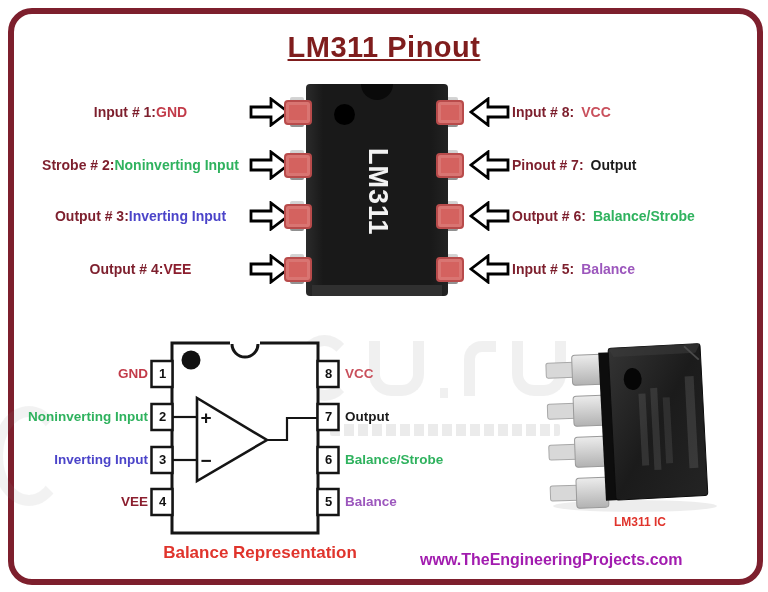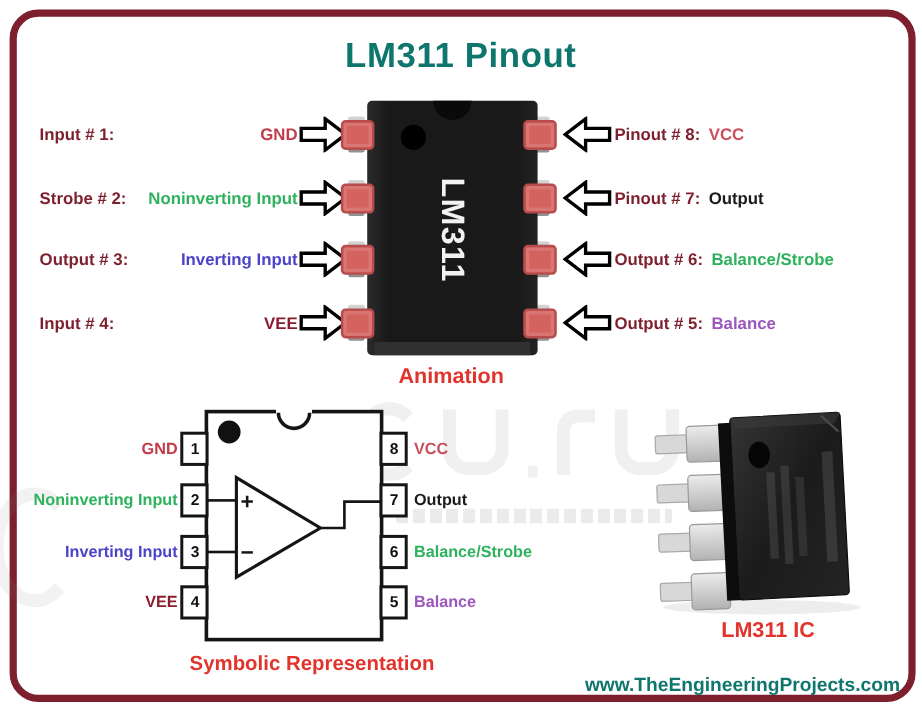--- a/index.html
+++ b/index.html
@@ -4,23 +4,23 @@
 <style>
   html,body{margin:0;padding:0;background:#fff;}
   #stage{position:relative;width:768px;height:592px;background:#ffffff;overflow:hidden;
          font-family:"Liberation Sans",sans-serif;}
   .abs{position:absolute;}
   
   #frame{left:8px;top:8px;width:755px;height:577px;border:6px solid #7d1f2d;
          border-radius:24px;box-sizing:border-box;}
   
   #title{left:0;top:31px;width:768px;text-align:center;font-size:29px;font-weight:bold;
-         color:#0f766e;letter-spacing:.5px;}
-  
-  .row-l{display:flex;justify-content:space-between;left:33px;width:215px;height:22px;
+         color:#7f1d1d;letter-spacing:.5px;text-decoration:underline;}
+  
+  .row-l{display:flex;justify-content:center;left:33px;width:215px;height:22px;
          line-height:22px;font-weight:bold;font-size:14px;}
   .row-r{display:flex;gap:7px;left:512px;height:22px;line-height:22px;font-weight:bold;font-size:14px;}
   .inlabel{color:#7d1f2d;white-space:nowrap;}
   .signal{white-space:nowrap;}
   
   .arr{width:41px;height:30px;}
   
   #chip-body{left:306px;top:84px;width:142px;height:212px;border-radius:4px;
     background:linear-gradient(90deg,#2b2b2b 0,#191919 12%,#191919 88%,#232323 100%);}
   #chip-bottom-bevel{left:312px;top:285px;width:130px;height:11px;background:#303030;}
@@ -31,30 +31,30 @@
     justify-content:center;writing-mode:vertical-rl;color:#f2f2f2;font-weight:bold;
     font-size:27px;letter-spacing:1px;}
   .stub{width:14px;height:30px;border-radius:2px;
     background:linear-gradient(180deg,#d6d6d6 0,#a8a8a8 70%,#8f8f8f 100%);}
   .pad{width:28px;height:25px;border:2px solid #b84b4b;border-radius:4px;box-sizing:border-box;
     background:#d4625f;box-shadow:inset 0 0 0 3px rgba(255,255,255,.12);}
   
   .caption{font-weight:bold;color:#e0342c;text-align:center;}
   #cap-animation{left:276px;top:303px;width:200px;font-size:18px;}
   #cap-symbolic{left:120px;top:543px;width:280px;font-size:17px;}
-  #cap-photo{left:555px;top:515px;width:170px;font-size:18px;}
+  #cap-photo{left:555px;top:515px;width:170px;font-size:12px;}
   
   .pin-num{width:21px;text-align:center;font-weight:bold;font-size:13px;color:#111;
     height:16px;line-height:16px;}
   .sym-label{height:20px;line-height:20px;font-weight:bold;font-size:13.5px;white-space:nowrap;}
   .sym-label.left{left:18px;width:130px;text-align:right;}
   .sym-label.right{left:345px;width:170px;text-align:left;}
   
-  #website{left:420px;top:551px;width:330px;text-align:right;font-weight:bold;
-    font-size:16px;color:#0f766e;margin-top:12px;}
+  #website{left:420px;top:551px;width:330px;font-weight:bold;
+    font-size:16px;color:#a21caf;}
   
   .wm{opacity:.12;}
   #wm-big{left:296px;top:334px;width:270px;height:68px;display:flex;gap:16px;align-items:center;}
   .wm-c{width:44px;height:44px;border:11px solid #8a8a8a;border-radius:50%;border-right-color:transparent;}
   .wm-u{width:40px;height:44px;border:11px solid #8a8a8a;border-top:none;border-radius:0 0 22px 22px;box-sizing:content-box;}
   .wm-dot{width:10px;height:10px;background:#8a8a8a;align-self:flex-end;margin-bottom:4px;}
   .wm-r{width:26px;height:44px;border-left:11px solid #8a8a8a;border-top:11px solid #8a8a8a;border-radius:18px 0 0 0;}
   #wm-small{left:330px;top:424px;width:230px;height:12px;opacity:.16;border-radius:2px;
     background:repeating-linear-gradient(90deg,#8a8a8a 0 10px,transparent 10px 14px);filter:blur(.5px);}
   #wm-arc{left:-8px;top:406px;width:52px;height:78px;border:11px solid #8a8a8a;border-radius:50%;
@@ -85,21 +85,21 @@
   </div>
   <div class="abs row-l" style="top:154px">
     <span class="inlabel">Strobe # 2:</span>
     <span class="signal" style="color: rgb(47, 178, 94);">Noninverting Input</span>
   </div>
   <div class="abs row-l" style="top:205px">
     <span class="inlabel">Output # 3:</span>
     <span class="signal" style="color: rgb(75, 68, 201);">Inverting Input</span>
   </div>
   <div class="abs row-l" style="top:258px">
-    <span class="inlabel">Input # 4:</span>
+    <span class="inlabel">Output # 4:</span>
     <span class="signal" style="color: rgb(139, 30, 46);">VEE</span>
   </div>
 
   <svg class="abs arr" style="left:249px;top:97px" viewBox="0 0 41 30">
       <path d="M2,10 L22,10 L22,2 L39,15 L22,28 L22,20 L2,20 Z" fill="#fff" stroke="#000" stroke-width="2.8"></path>
     </svg>
   <svg class="abs arr" style="left:249px;top:150px" viewBox="0 0 41 30">
       <path d="M2,10 L22,10 L22,2 L39,15 L22,28 L22,20 L2,20 Z" fill="#fff" stroke="#000" stroke-width="2.8"></path>
     </svg>
   <svg class="abs arr" style="left:249px;top:201px" viewBox="0 0 41 30">
@@ -140,37 +140,36 @@
       <path d="M39,10 L19,10 L19,2 L2,15 L19,28 L19,20 L39,20 Z" fill="#fff" stroke="#000" stroke-width="2.8"></path>
     </svg>
   <svg class="abs arr" style="left:469px;top:201px" viewBox="0 0 41 30">
       <path d="M39,10 L19,10 L19,2 L2,15 L19,28 L19,20 L39,20 Z" fill="#fff" stroke="#000" stroke-width="2.8"></path>
     </svg>
   <svg class="abs arr" style="left:469px;top:254px" viewBox="0 0 41 30">
       <path d="M39,10 L19,10 L19,2 L2,15 L19,28 L19,20 L39,20 Z" fill="#fff" stroke="#000" stroke-width="2.8"></path>
     </svg>
 
   <div class="abs row-r" style="top:101px">
-    <span class="inlabel">Pinout # 8:</span>
+    <span class="inlabel">Input # 8:</span>
     <span class="signal" style="color: rgb(201, 80, 92);">VCC</span>
   </div>
   <div class="abs row-r" style="top:154px">
     <span class="inlabel">Pinout # 7:</span>
     <span class="signal" style="color: rgb(27, 27, 27);">Output</span>
   </div>
   <div class="abs row-r" style="top:205px">
     <span class="inlabel">Output # 6:</span>
     <span class="signal" style="color: rgb(47, 178, 94);">Balance/Strobe</span>
   </div>
   <div class="abs row-r" style="top:258px">
-    <span class="inlabel">Output # 5:</span>
+    <span class="inlabel">Input # 5:</span>
     <span class="signal" style="color: rgb(156, 87, 189);">Balance</span>
   </div>
 
-  <div class="abs caption" id="cap-animation">Animation</div>
 
   <svg class="abs" style="left:150px;top:340px" width="200" height="200" viewBox="0 0 200 200">
     <rect x="22" y="3" width="146" height="190" fill="#fff" stroke="#151515" stroke-width="3"></rect>
     <rect x="80" y="0" width="30" height="5" fill="#fff"></rect>
     <path d="M82,4 A13,13 0 0 0 108,4" fill="#fff" stroke="#151515" stroke-width="3"></path>
     <circle cx="41" cy="20" r="9.5" fill="#111"></circle>
 
     <rect x="1.5" y="21" width="21" height="26" fill="#fff" stroke="#151515" stroke-width="2.5"></rect>
     <rect x="1.5" y="64" width="21" height="26" fill="#fff" stroke="#151515" stroke-width="2.5"></rect>
     <rect x="1.5" y="107" width="21" height="26" fill="#fff" stroke="#151515" stroke-width="2.5"></rect>
@@ -203,21 +202,21 @@
 
   <div class="abs sym-label left" style="top: 364px; color: rgb(194, 59, 73);">GND</div>
   <div class="abs sym-label left" style="top: 407px; color: rgb(47, 178, 94);">Noninverting Input</div>
   <div class="abs sym-label left" style="top: 450px; color: rgb(75, 68, 201);">Inverting Input</div>
   <div class="abs sym-label left" style="top: 492px; color: rgb(139, 30, 46);">VEE</div>
   <div class="abs sym-label right" style="top: 364px; color: rgb(201, 80, 92);">VCC</div>
   <div class="abs sym-label right" style="top: 407px; color: rgb(27, 27, 27);">Output</div>
   <div class="abs sym-label right" style="top: 450px; color: rgb(47, 178, 94);">Balance/Strobe</div>
   <div class="abs sym-label right" style="top: 492px; color: rgb(156, 87, 189);">Balance</div>
 
-  <div class="abs caption" id="cap-symbolic">Symbolic Representation</div>
+  <div class="abs caption" id="cap-symbolic">Balance Representation</div>
 
   <svg class="abs" style="left:540px;top:338px" width="200" height="175" viewBox="0 0 200 175">
     <defs>
       <linearGradient id="gpkg" x1="0" y1="0" x2="1" y2="1">
         <stop offset="0" stop-color="#343434"></stop>
           <stop offset=".5" stop-color="#1b1b1b"></stop>
           <stop offset="1" stop-color="#242424"></stop>
       </linearGradient>
       <linearGradient id="gpin" x1="0" y1="0" x2="0" y2="1">
         <stop offset="0" stop-color="#ececec"></stop>

